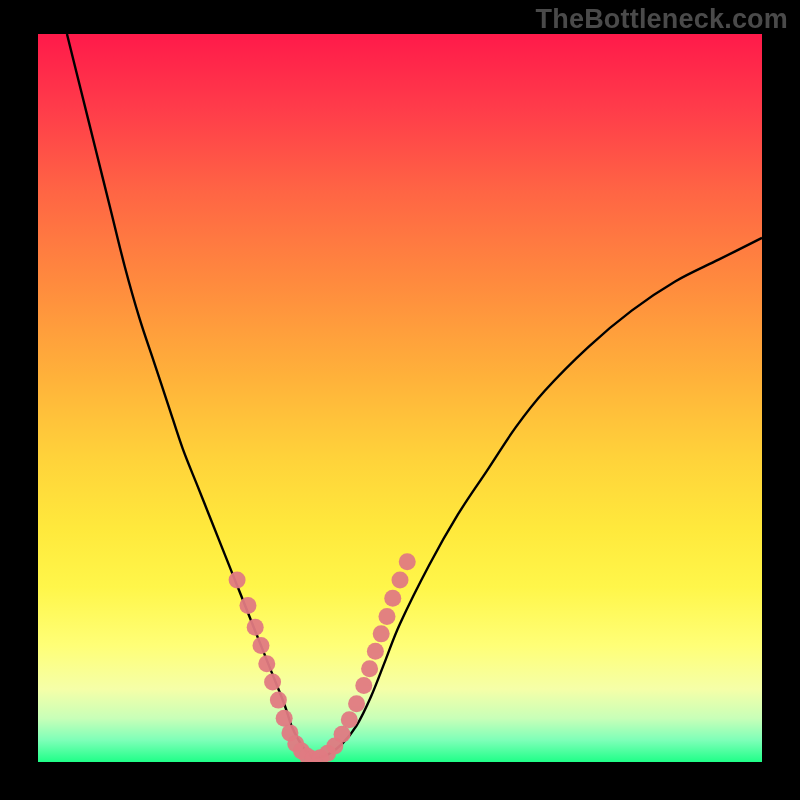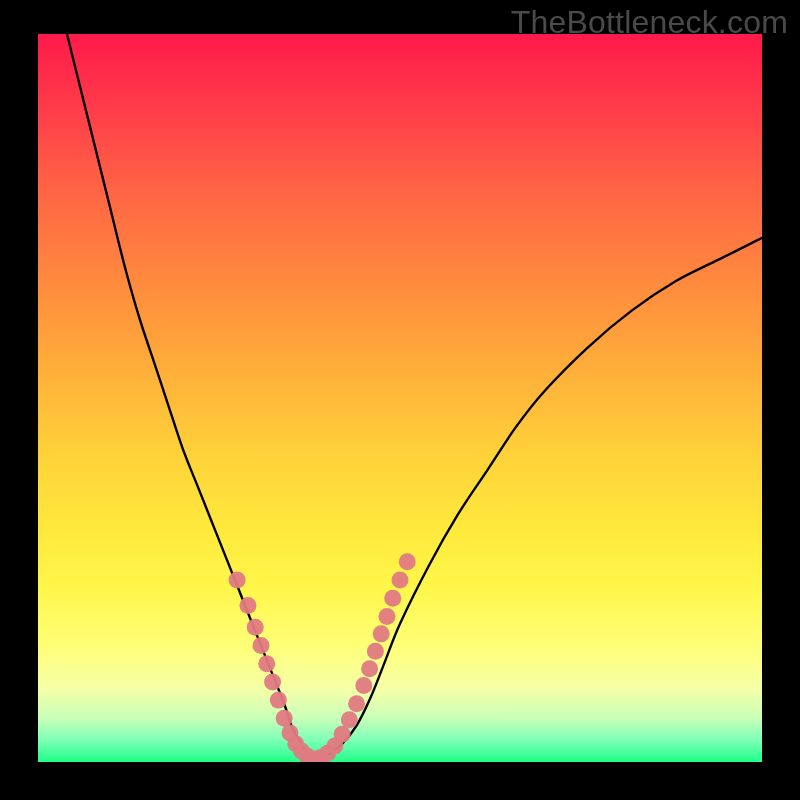--- a/index.html
+++ b/index.html
@@ -15,22 +15,22 @@
     position: relative;
     width: 800px;
     height: 800px;
     background: #000;
   }
   .attribution {
     position: absolute;
     top: 4px;
     right: 12px;
     color: #4a4a4a;
-    font-size: 32px;
-    font-weight: 400;
+    font-size: 27px;
+    font-weight: 700;
     letter-spacing: 0.2px;
     z-index: 10;
   }
   .plot-area {
     position: absolute;
     left: 38px;
     top: 34px;
     width: 724px;
     height: 728px;
     background: linear-gradient(to bottom,

